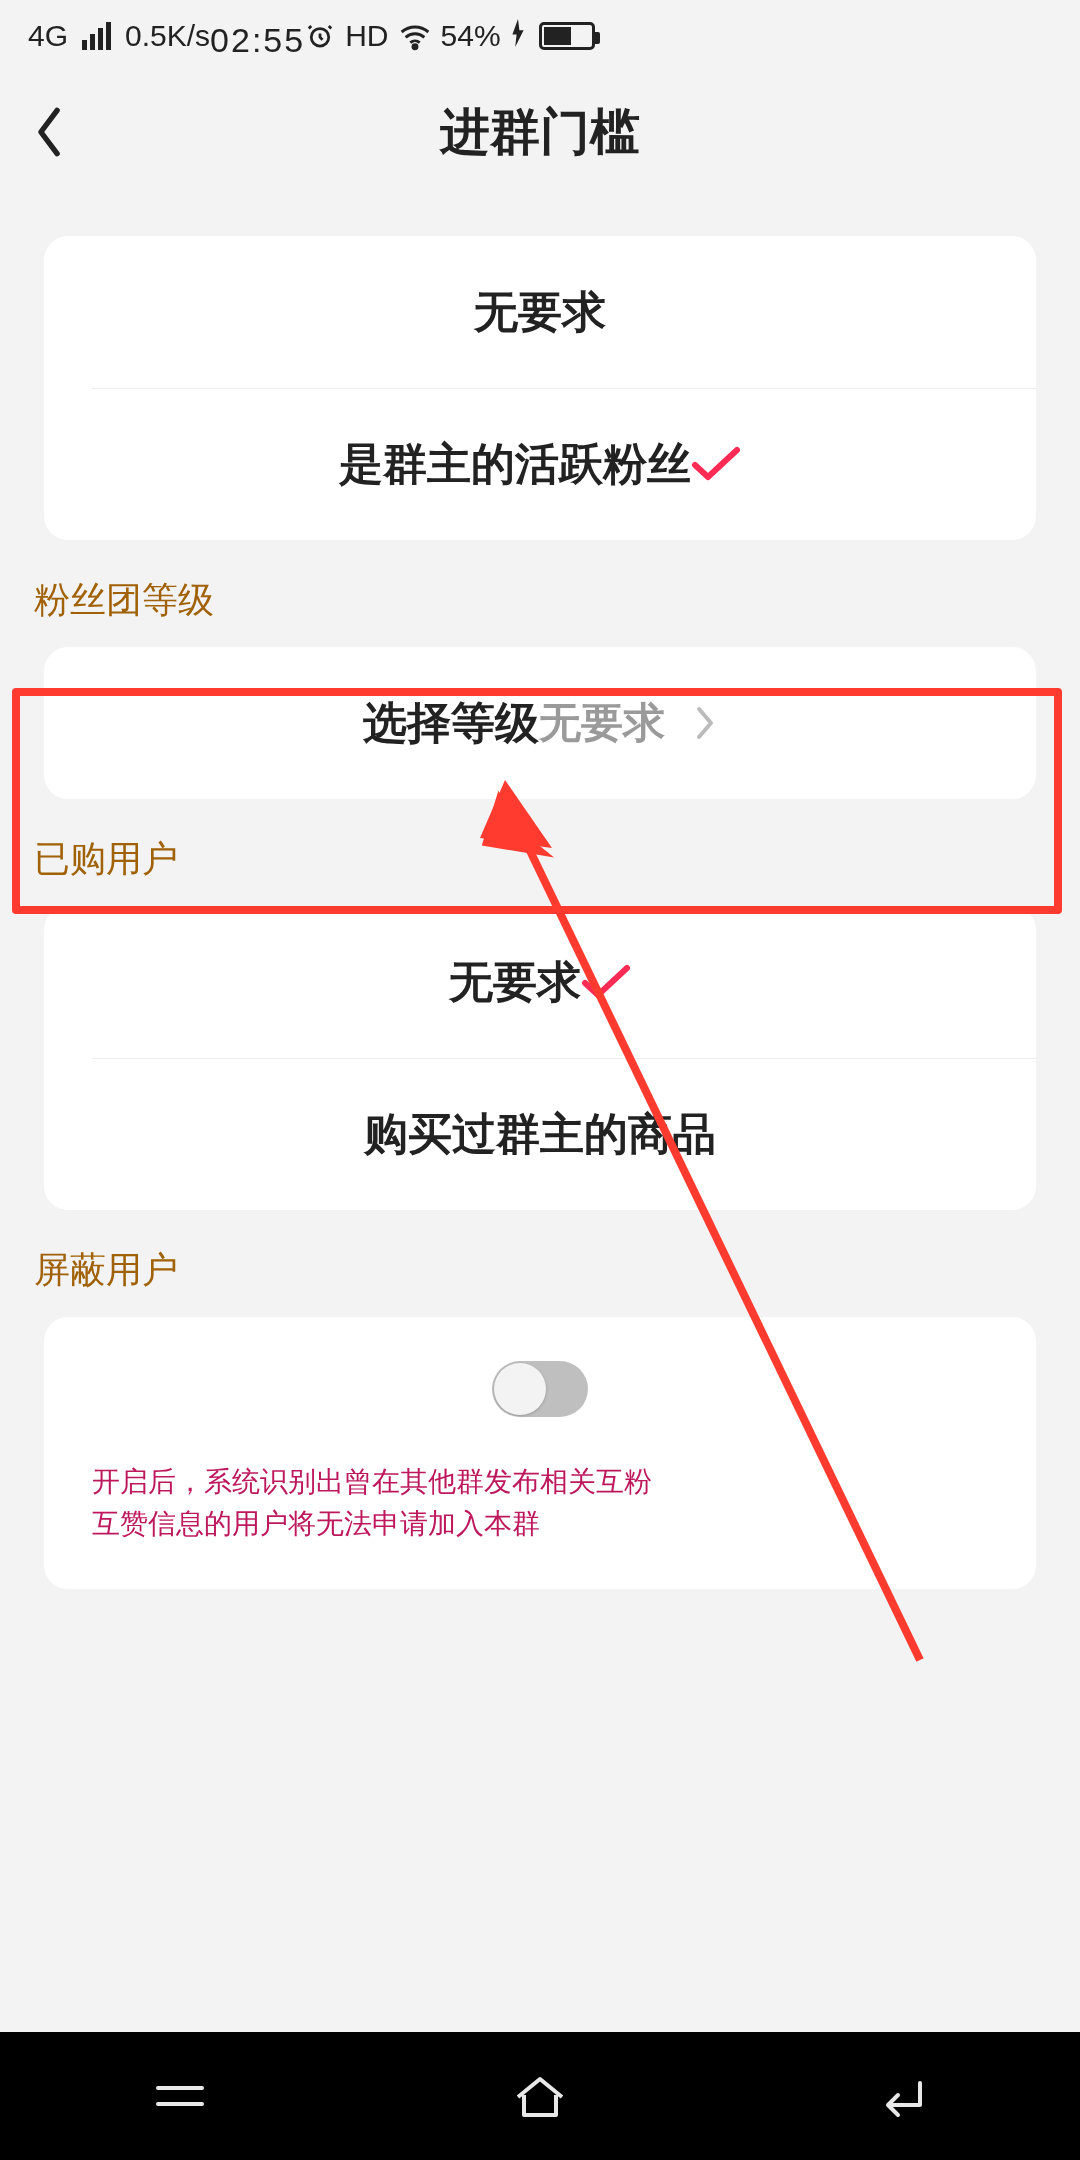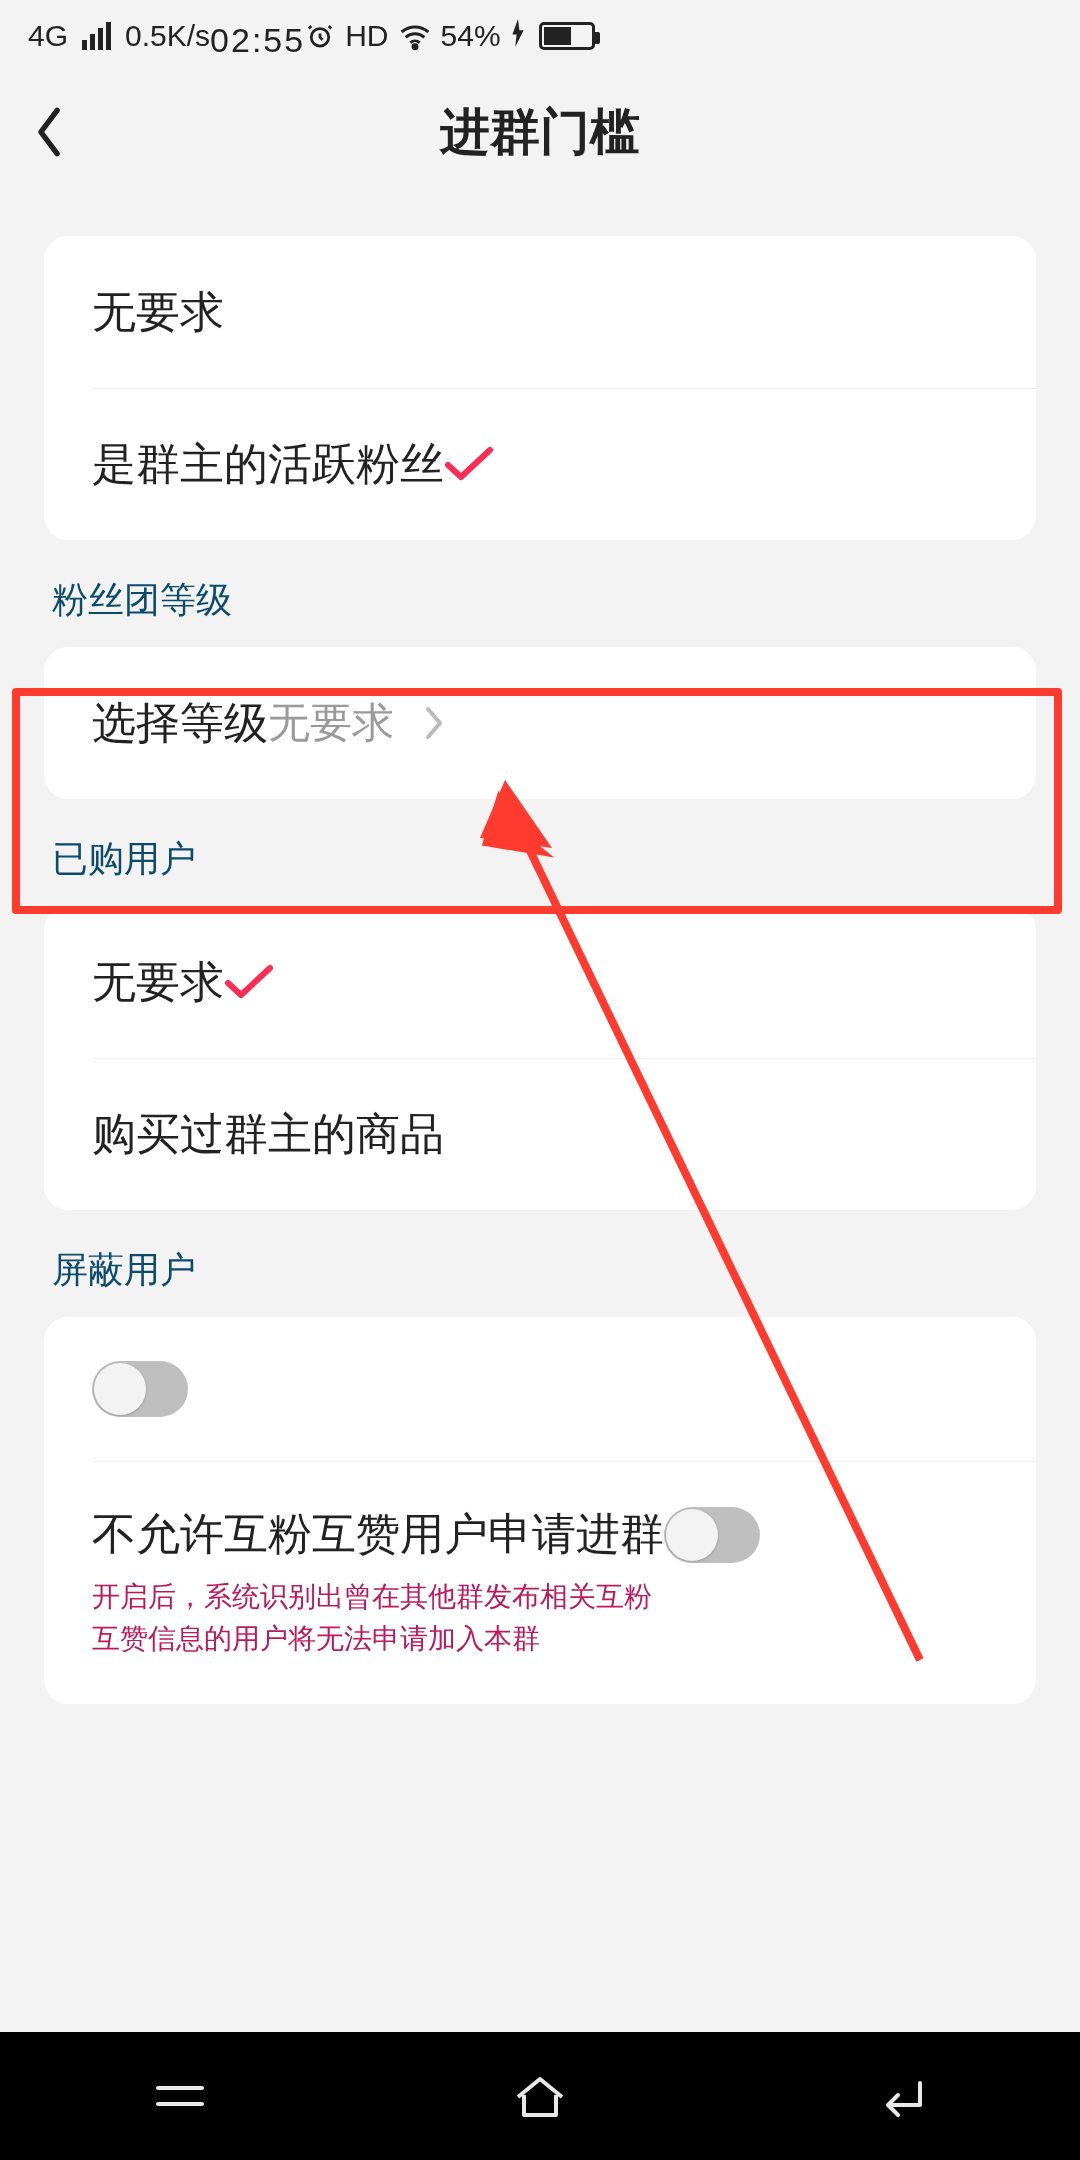--- a/index.html
+++ b/index.html
@@ -57,37 +57,38 @@
   }
   .page-title {
     font-size: 50px;
     font-weight: 600;
     color: #222;
   }
 
   
   .section-label {
     font-size: 36px;
-    color: #0c4a6e;
-    padding: 36px 52px 22px;
+    color: #a16207;
+    padding: 36px 34px 22px;
   }
   .card {
     margin: 0 44px;
     background: #fff;
     border-radius: 24px;
     overflow: hidden;
   }
   .first-card { margin-top: 44px; }
   .row {
     min-height: 152px;
     padding: 0 48px;
     display: flex;
     align-items: center;
-    justify-content: flex-start;
+    justify-content: center;
     position: relative;
+    font-weight: bold;
   }
   .row + .row::before {
     content: "";
     position: absolute;
     top: 0; left: 48px; right: 0;
     height: 1px;
     background: #eee;
   }
   .row-label {
     font-size: 44px;
@@ -241,26 +242,20 @@
   </div>
 </div>
 
 <div class="section-label">屏蔽用户</div>
 <div class="card">
   <div class="row toggle-row">
     <span class="toggle">
         <span class="toggle-knob"></span>
       </span>
   </div>
-  <div class="row has-desc">
-    <span class="row-label">不允许互粉互赞用户申请进群</span>
-    <span class="toggle">
-        <span class="toggle-knob"></span>
-      </span>
-  </div>
   <div class="row-desc">开启后，系统识别出曾在其他群发布相关互粉互赞信息的用户将无法申请加入本群</div>
 </div>
 
 <div class="annotation-box" style="left:12px; top:688px; width:1050px; height:226px;"></div>
 <svg class="annotation-arrow" style="left:480px; top:770px; width:460px; height:910px;" viewBox="0 0 460 910">
   <line x1="440" y1="890" x2="40" y2="60" stroke="#ff3b30" stroke-width="8"></line>
   <polygon points="40,60 24,18 0,70 70,92" fill="#ff3b30" transform="rotate(-8 40 60)"></polygon>
   <polygon points="25,10 72,78 0,68" fill="#ff3b30"></polygon>
 </svg>
 

